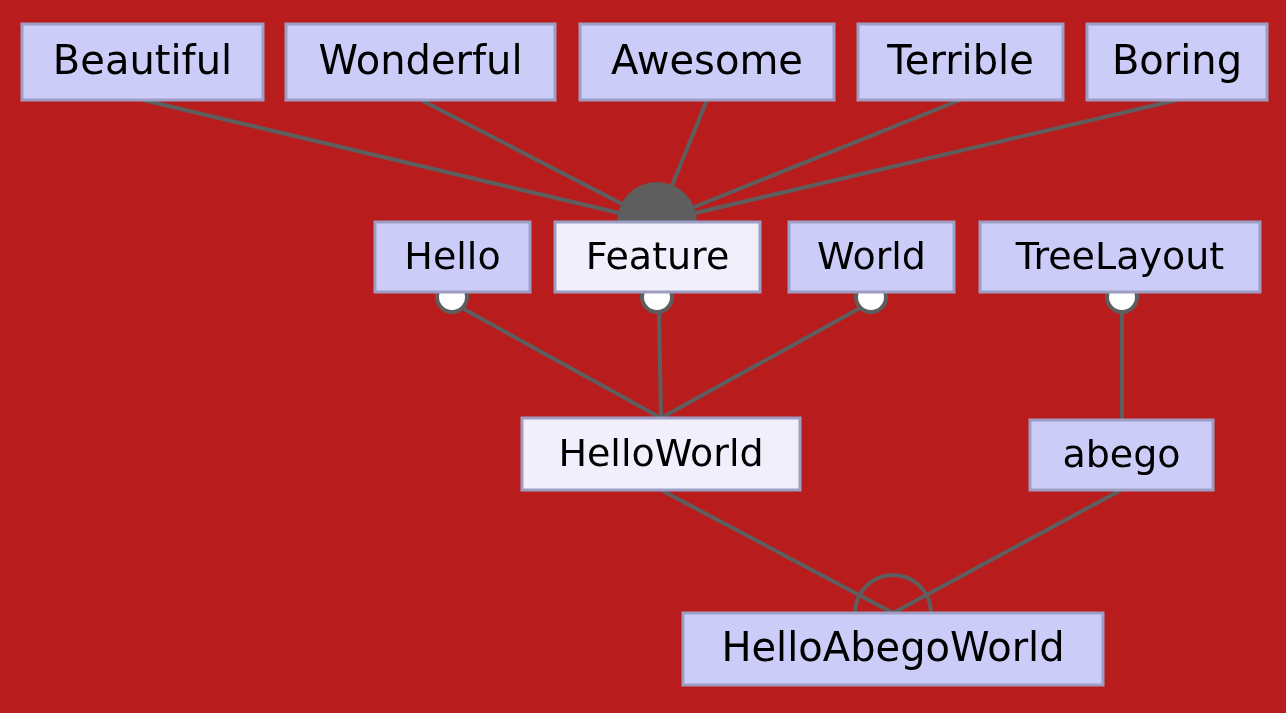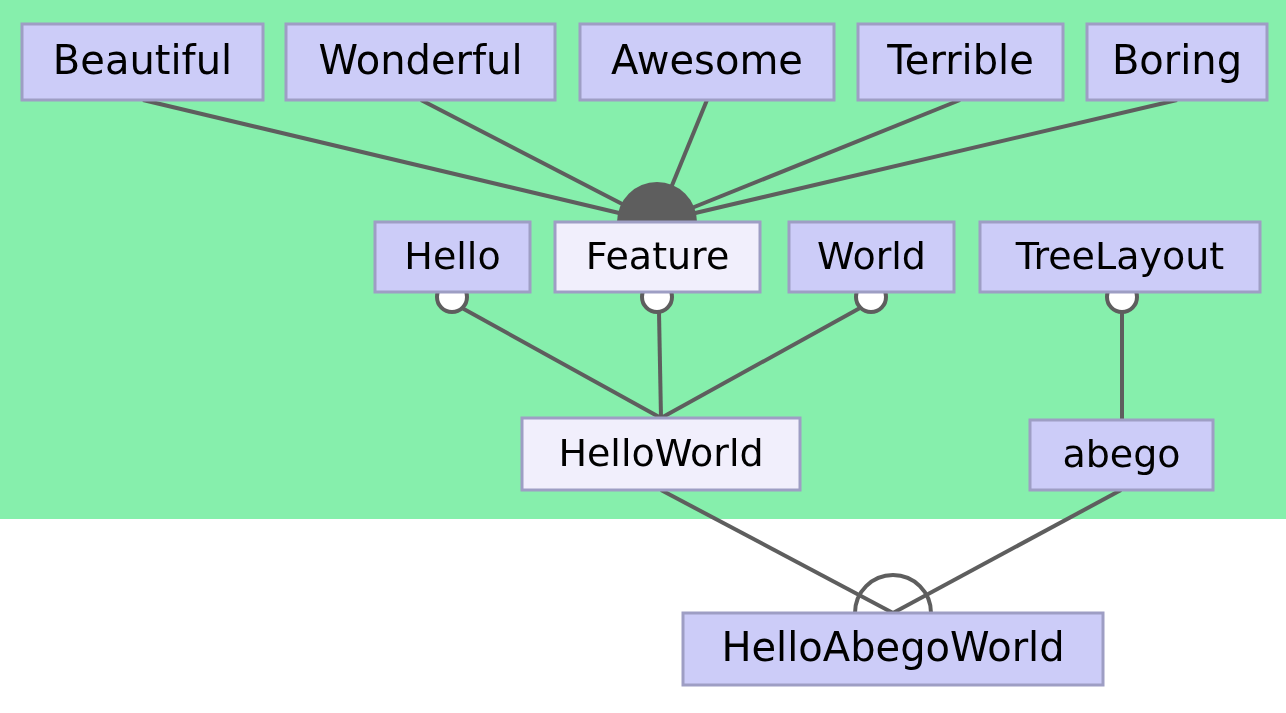--- a/index.html
+++ b/index.html
@@ -9,22 +9,22 @@
   }
   body {
     width: 1286px;
     height: 713px;
     overflow: hidden;
     font-family: "DejaVu Sans", sans-serif;
   }
   #diagram-root {
     position: relative;
     width: 1286px;
-    height: 519px;
-    background: #86efac;
+    height: 713px;
+    background: #b91c1c;
   }
   svg.canvas {
     display: block;
     width: 1286px;
     height: 713px;
   }
   .edge {
     stroke: #5e5e5e;
     stroke-width: 4;
     fill: none;

